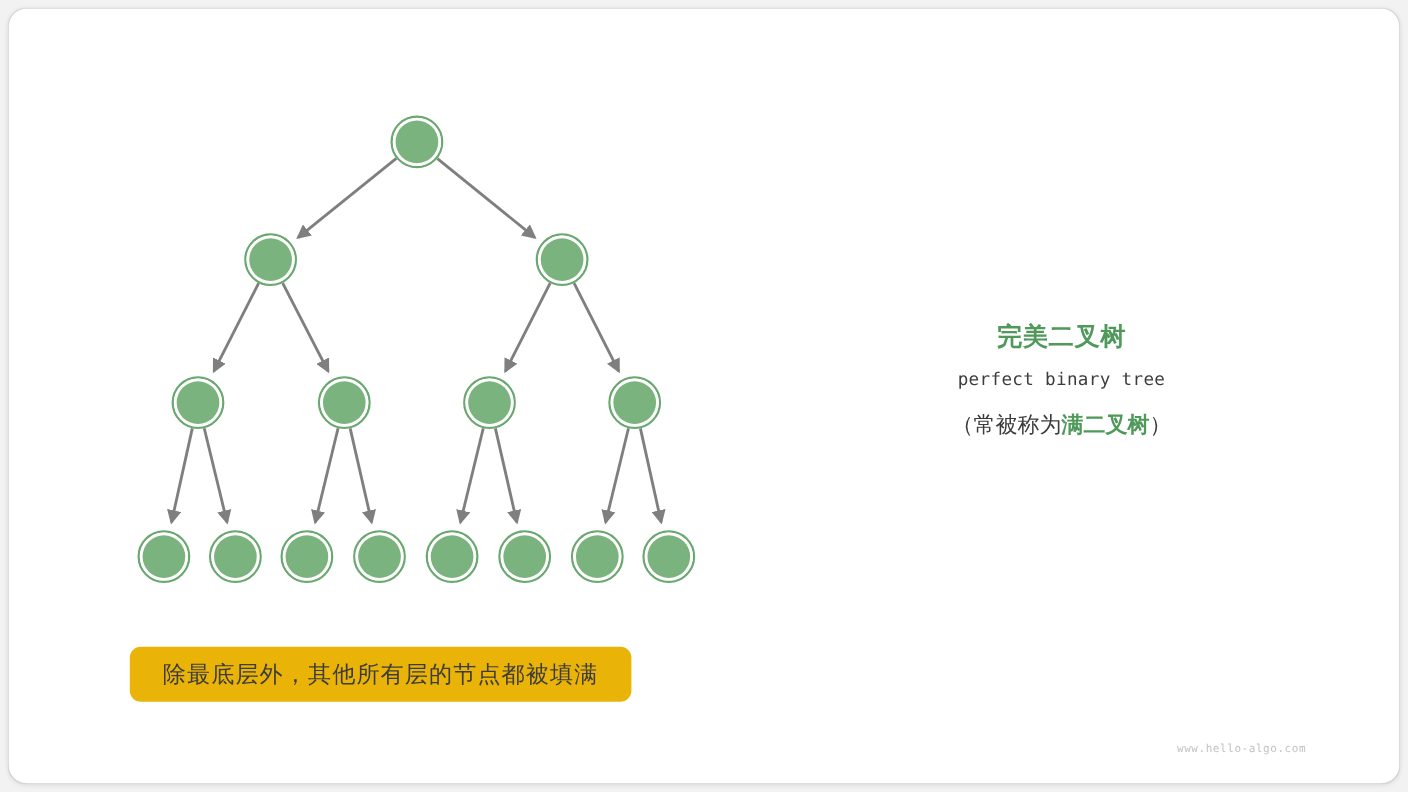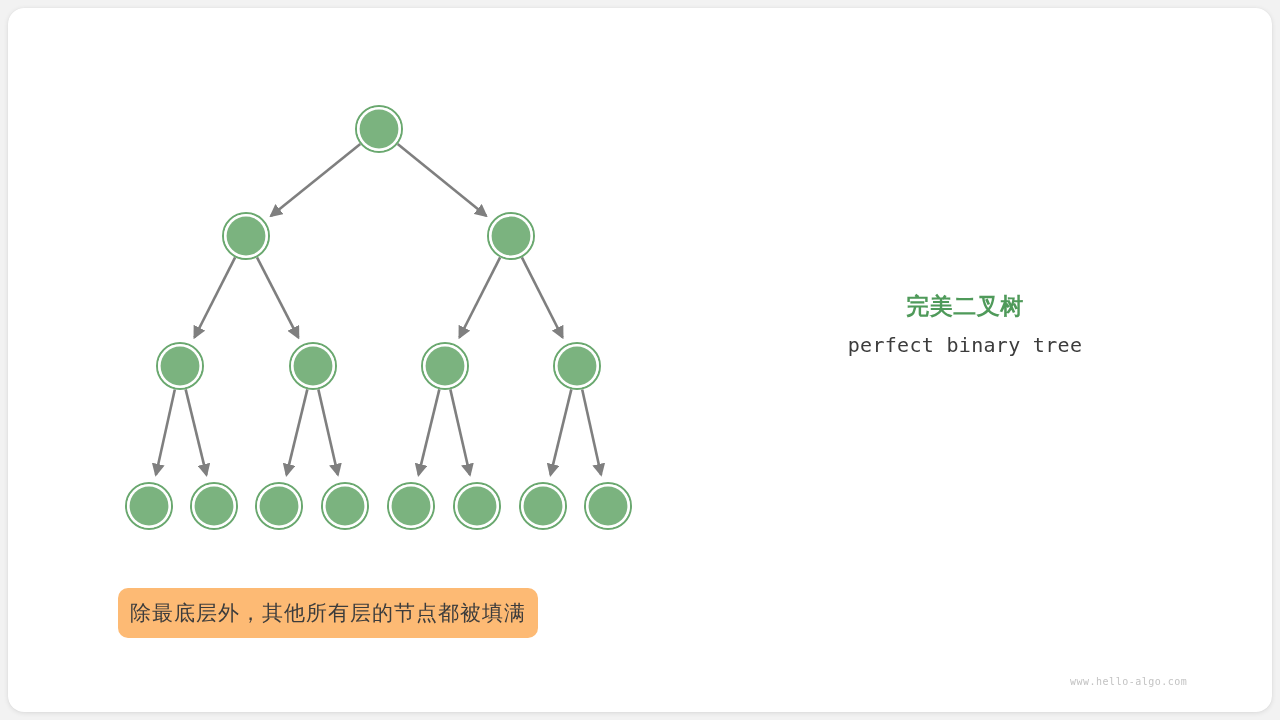--- a/index.html
+++ b/index.html
@@ -44,40 +44,40 @@
   }
   .legend-title {
     font-size: 23px;
     font-weight: bold;
     color: #4f9a5a;
     line-height: 36px;
     letter-spacing: 0.5px;
   }
   .legend-en {
     font-family: "DejaVu Sans Mono", "Liberation Mono", monospace;
-    font-size: 20px;
+    font-size: 16px;
     color: #3c3c3c;
     line-height: 42px;
     letter-spacing: 0.3px;
   }
   .legend-note {
     font-size: 20px;
     color: #3c3c3c;
     line-height: 42px;
   }
   .legend-note .hl {
     color: #4f9a5a;
     font-weight: bold;
   }
   .caption-pill {
     position: absolute;
     left: 118px;
     top: 588px;
-    padding: 11px 12px;
-    background: #fdba74;
+    padding: 11px 30px;
+    background: #eab308;
     border-radius: 10px;
     font-size: 21px;
     color: #3c3c3c;
     letter-spacing: 1px;
     white-space: nowrap;
   }
   .watermark {
     position: absolute;
     left: 1070px;
     top: 676px;
@@ -191,19 +191,20 @@
           <circle cx="608" cy="506" r="23" fill="none" stroke="#6aa86f" stroke-width="2"></circle>
           <circle cx="608" cy="506" r="20.6" fill="none" stroke="#ffffff" stroke-width="2.4"></circle>
           <circle cx="608" cy="506" r="19.4" fill="#7bb37f"></circle>
         </g>
       </g>
   </svg>
 
   <div class="legend">
     <div class="legend-title">完美二叉树</div>
     <div class="legend-en">perfect binary tree</div>
+    <div class="legend-note"><span>（常被称为</span><span class="hl">满二叉树</span><span>）</span></div>
   </div>
 
   <div class="caption-pill">除最底层外，其他所有层的节点都被填满</div>
 
   <div class="watermark">www.hello-algo.com</div>
 
 </div>
 
 </body></html>

